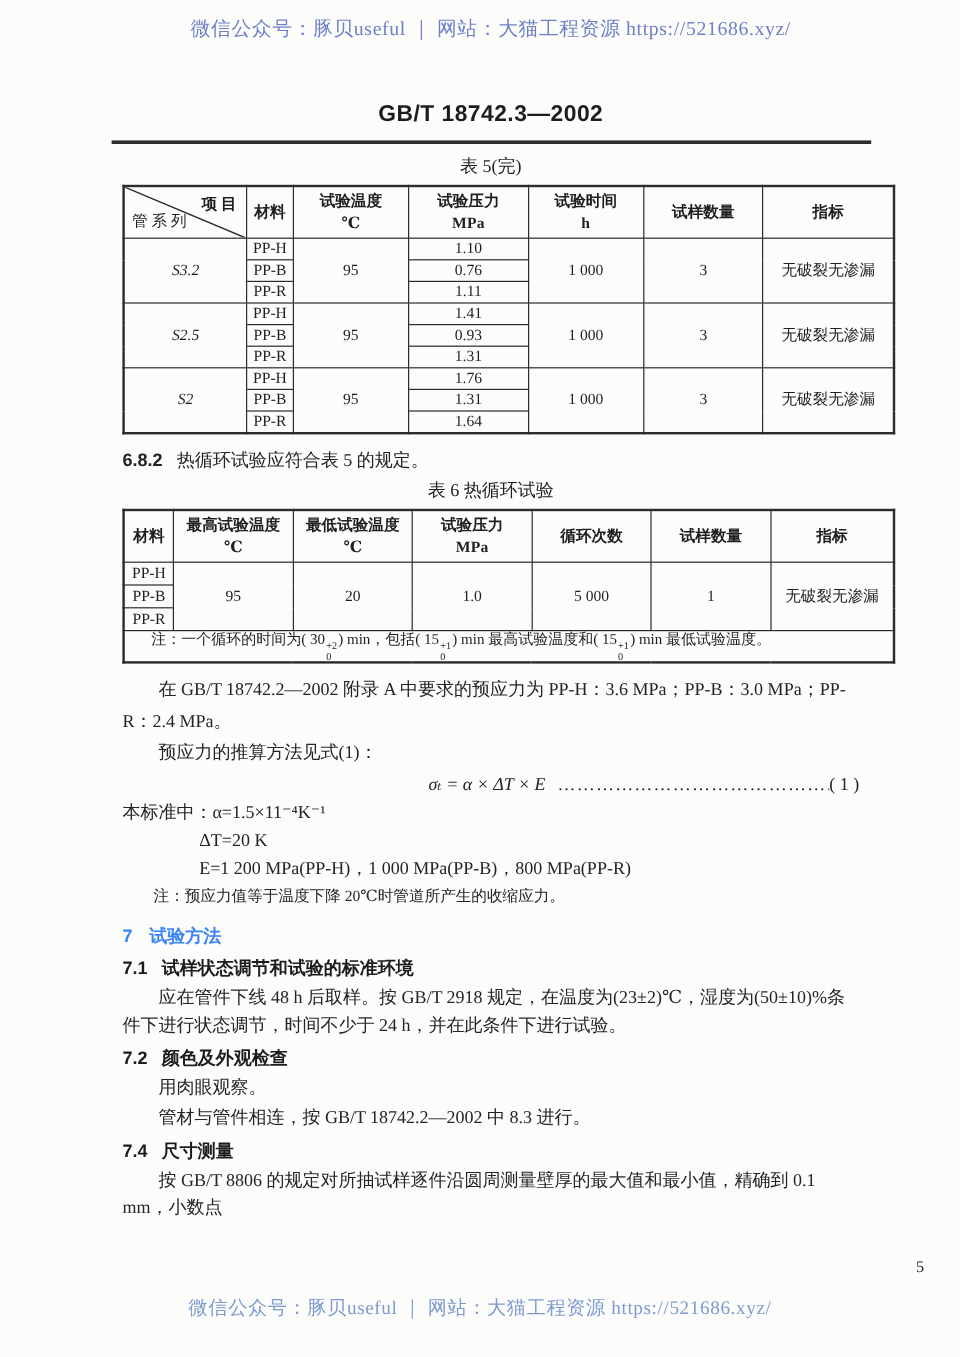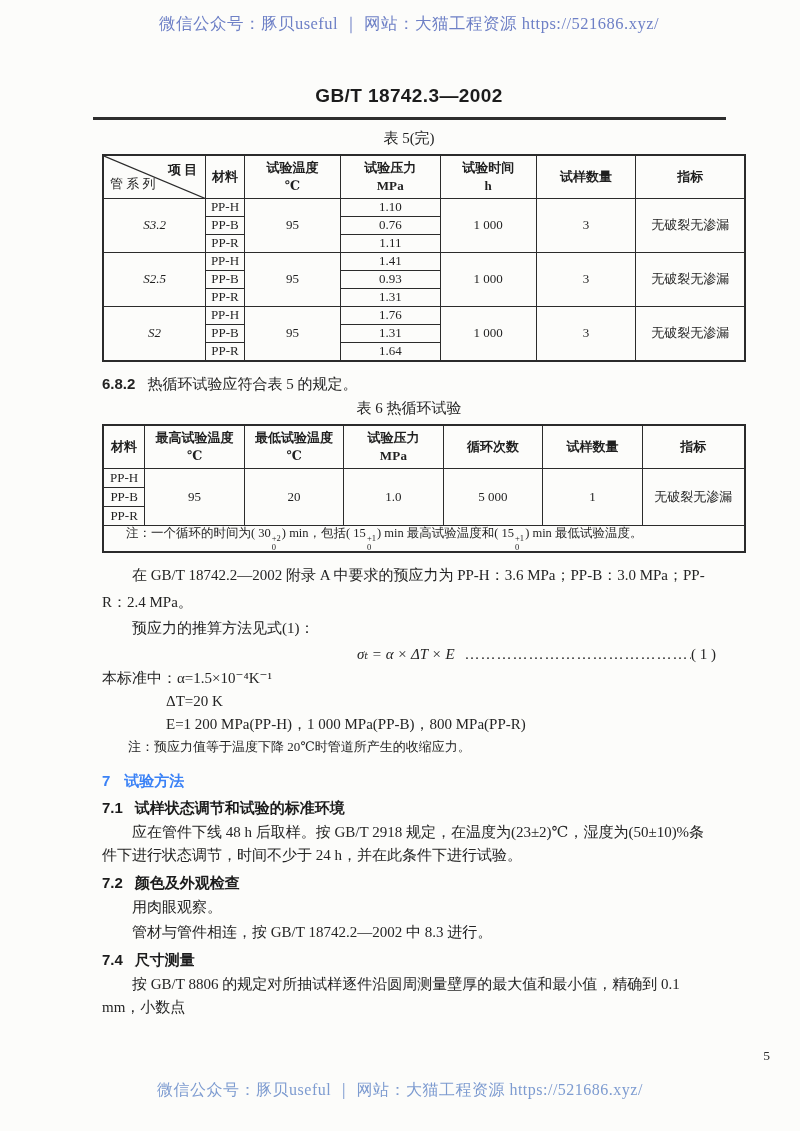--- a/index.html
+++ b/index.html
@@ -243,21 +243,21 @@
   <div class="content">
     <div class="para">在 GB/T 18742.2—2002 附录 A 中要求的预应力为 PP-H：3.6 MPa；PP-B：3.0 MPa；PP-R：2.4 MPa。</div>
     <div class="method-line">预应力的推算方法见式(1)：</div>
     <div class="formula-row">
       <span class="formula-sp"></span>
       <span class="formula-ex">σₜ = α × ΔT × E</span>
       <span class="formula-dots">…………………………………………………………</span>
       <span class="formula-no">( 1 )</span>
     </div>
     <div class="std-vals">
-      <div>本标准中：α=1.5×10⁻⁴K⁻¹</div>
+      <div>本标准中：α=1.5×11⁻⁴K⁻¹</div>
       <div class="ind-v">ΔT=20 K</div>
       <div class="ind-v">E=1 200 MPa(PP-H)，1 000 MPa(PP-B)，800 MPa(PP-R)</div>
     </div>
     <div class="small-note">注：预应力值等于温度下降 20℃时管道所产生的收缩应力。</div>
 
     <div class="sec-h">
       <span class="num">7</span><span>试验方法</span>
     </div>
 
     <div class="clause-h">

